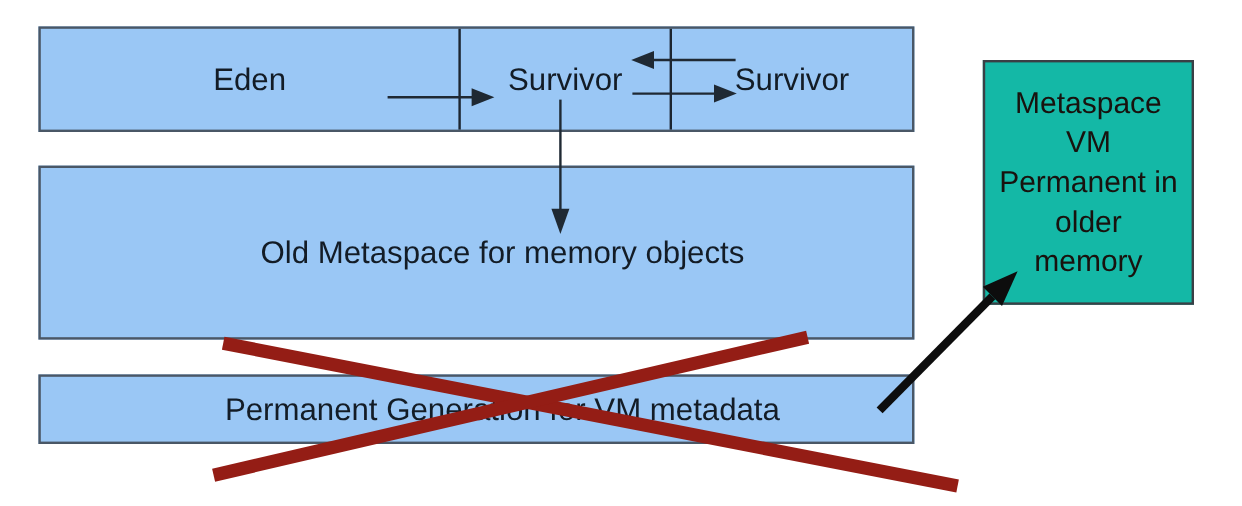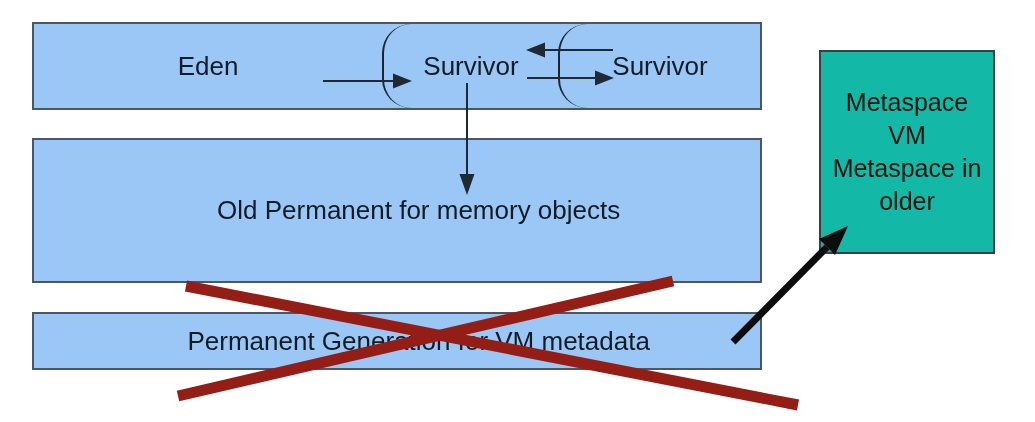--- a/index.html
+++ b/index.html
@@ -5,21 +5,21 @@
   html,body{margin:0;padding:0;background:#ffffff;}
   *{box-sizing:border-box;}
   #stage{
     position:relative;width:1035px;height:422px;background:#ffffff;overflow:hidden;
     font-family:"Liberation Sans",sans-serif;color:#131c26;
   }
   .region{
     position:absolute;background:#9ac7f5;border:2px solid #4a5766;
   }
   .young{left:32px;top:22px;width:730px;height:88px;display:flex;}
-  .cell{display:flex;align-items:center;justify-content:center;height:100%;border-radius:29px;}
+  .cell{display:flex;align-items:center;justify-content:center;height:100%;}
   .cell-eden{width:348px;}
   .cell-s1{width:176px;border-left:2px solid #1c2530;}
   .cell-s2{flex:1;border-left:2px solid #1c2530;}
   .oldgen{left:32px;top:138px;width:730px;height:145px;display:flex;align-items:center;justify-content:center;}
   .permgen{left:32px;top:312px;width:730px;height:58px;display:flex;align-items:center;justify-content:center;}
   .label{font-size:26px;white-space:pre;}
   .ital{}
   .metaspace{
     position:absolute;left:819px;top:50px;width:176px;height:204px;
     background:#14b8a6;border:2px solid #3a3f45;
@@ -41,35 +41,36 @@
     <div class="cell cell-s1">
       <span class="label">Survivor</span>
     </div>
     <div class="cell cell-s2">
       <span class="label">Survivor</span>
     </div>
   </div>
 
   <div class="region oldgen">
     <span class="label">
-      <span>Old Permanent</span><span class="ital"> for memory objects</span>
+      <span>Old Metaspace</span><span class="ital"> for memory objects</span>
     </span>
   </div>
 
   <div class="region permgen">
     <span class="label">
       <span>Permanent Generation</span><span class="ital"> for VM metadata</span>
     </span>
   </div>
 
   <div class="metaspace">
     <span>Metaspace</span>
     <span class="ital">VM</span>
-    <span class="ital">Metaspace in</span>
+    <span class="ital">Permanent in</span>
     <span class="ital">older</span>
+    <span class="ital">memory</span>
   </div>
 
   <svg id="overlay" viewBox="0 0 1035 422" xmlns="http://www.w3.org/2000/svg">
 
     <g stroke="#1f2933" fill="#1f2933">
       <line x1="323" y1="81" x2="396" y2="81" stroke-width="2"></line>
       <polygon points="412,81 393,73.5 393,88.5" stroke="none"></polygon>
     </g>
 
     <g stroke="#1f2933" fill="#1f2933">

